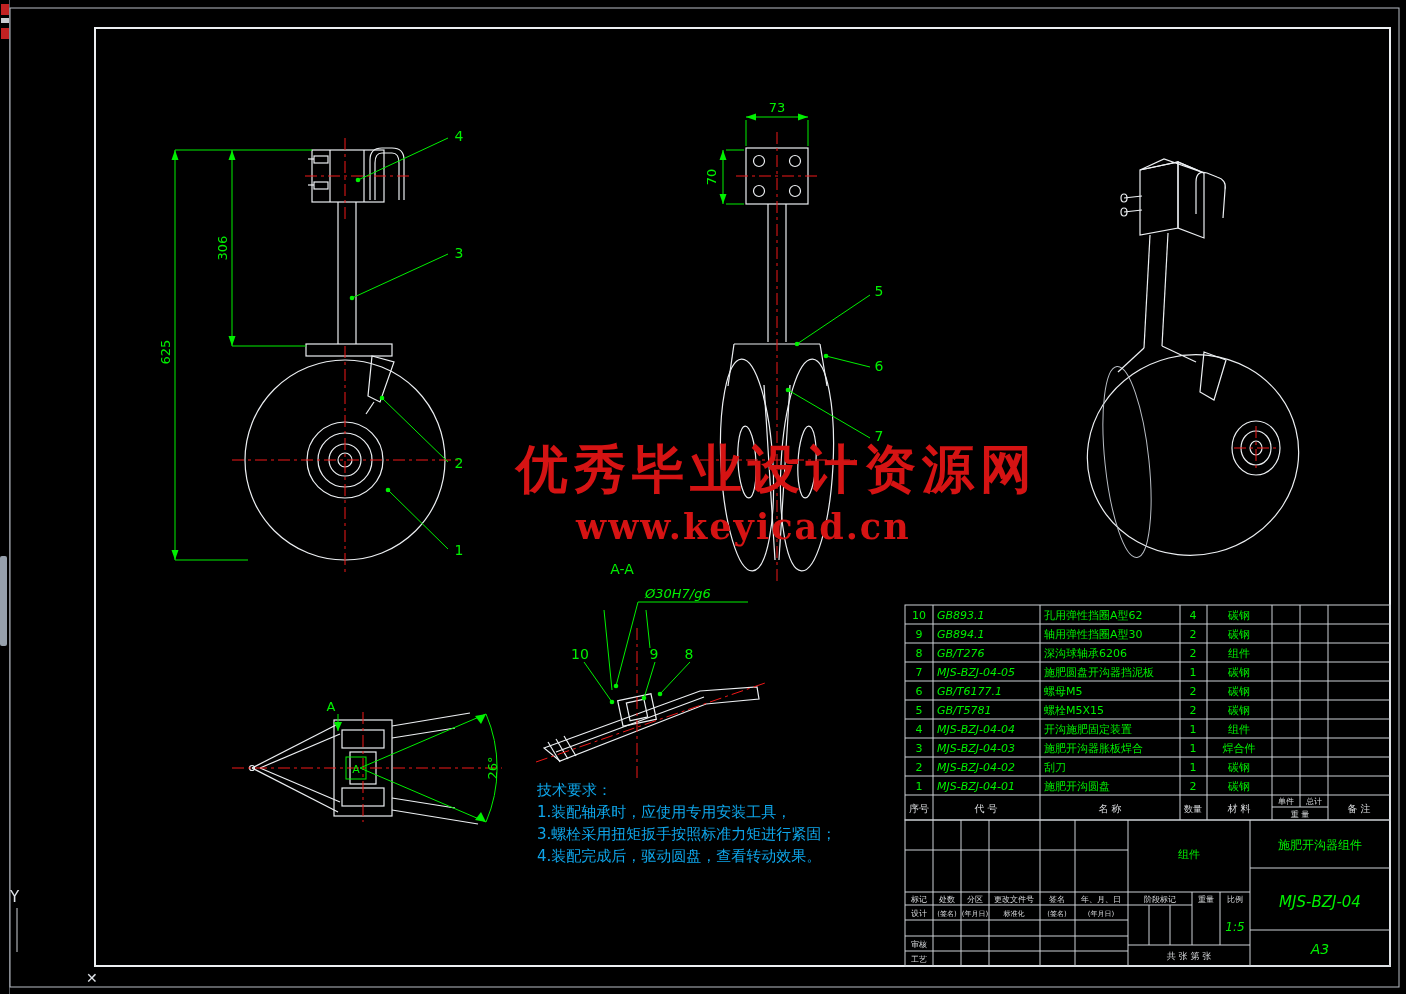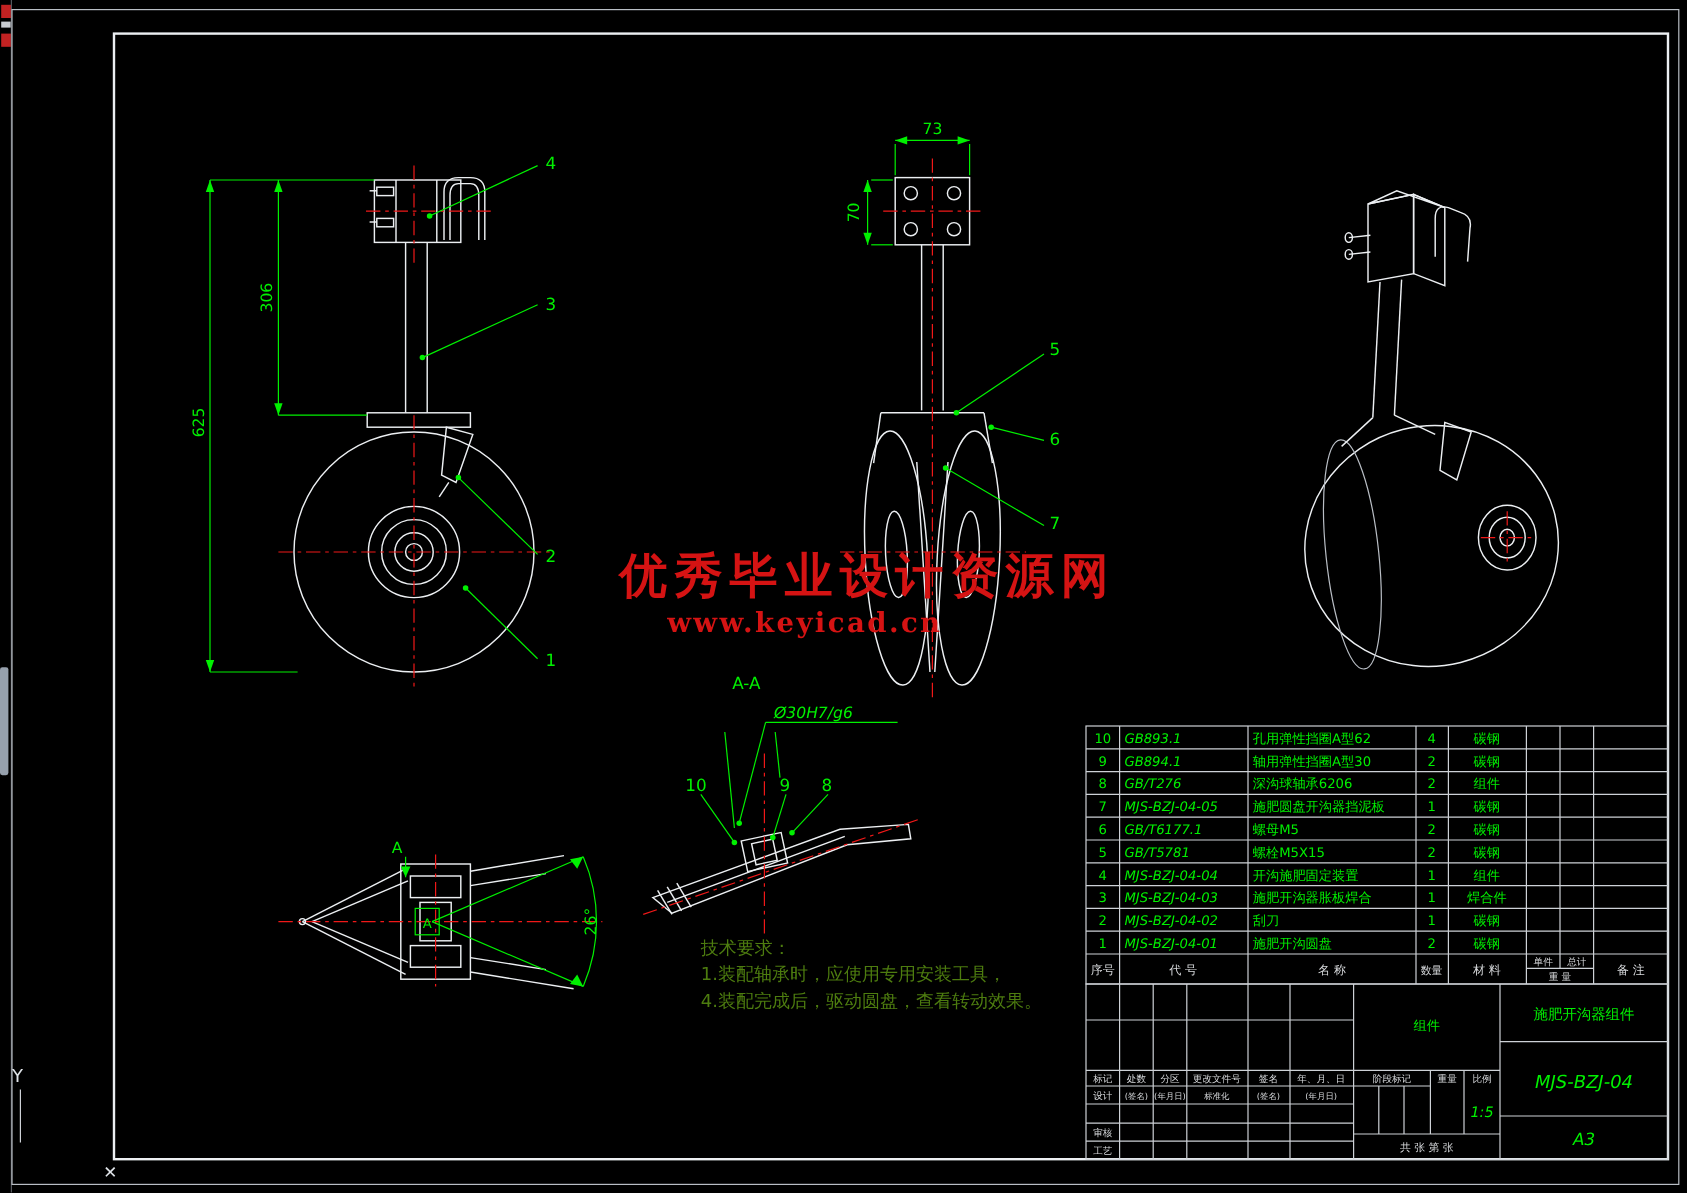--- a/index.html
+++ b/index.html
@@ -1,24 +1,24 @@
 <!DOCTYPE html>
 <html><head>
 <meta charset="utf-8">
 <style>
   html,body{margin:0;padding:0;background:#000;}
   #stage{position:relative;width:1406px;height:994px;background:#000;overflow:hidden;
          font-family:"DejaVu Sans",sans-serif;}
   #sheet{position:absolute;left:0;top:0;}
-  .wm1{position:absolute;left:516px;top:452px;font-size:40px;font-weight:bold;color:#d51313;
+  .wm1{position:absolute;left:516px;top:435px;font-size:52px;font-weight:bold;color:#d51313;
        letter-spacing:6px;white-space:nowrap;}
-  .wm2{position:absolute;left:556px;top:506px;font-size:23px;font-weight:bold;color:#d51313;
+  .wm2{position:absolute;left:576px;top:506px;font-size:35px;font-weight:bold;color:#d51313;
        letter-spacing:2px;font-family:"DejaVu Serif",serif;white-space:nowrap;}
-  .tech{position:absolute;left:537px;top:779px;color:#4d7c0f;font-size:15px;line-height:22px;
-        white-space:nowrap;margin-left:47px;}
+  .tech{position:absolute;left:537px;top:779px;color:#0ea5e9;font-size:15px;line-height:22px;
+        white-space:nowrap;}
   .chip{position:absolute;}
   .ucs{position:absolute;color:#dfe3e8;}
   
   .w{stroke:#eceff2;fill:none;stroke-width:1.2;}
   .wf{stroke:#eceff2;fill:none;stroke-width:2;}
   .thin{stroke:#b9bec5;fill:none;stroke-width:1;}
   .tbl{stroke:#cdd1d6;fill:none;stroke-width:1;}
   .cl{stroke:#f01818;fill:none;stroke-width:1;stroke-dasharray:12 4 3 4;}
   .g{stroke:#00f000;fill:none;stroke-width:1;}
   .ga{fill:#00f000;stroke:none;}
@@ -384,19 +384,20 @@
 
     <line x1="17" y1="908" x2="17" y2="952" class="tbl"></line>
   </svg>
 
   <div class="wm1">优秀毕业设计资源网</div>
   <div class="wm2">www.keyicad.cn</div>
 
   <div class="tech">
     <div>技术要求：</div>
     <div>1.装配轴承时，应使用专用安装工具，</div>
+    <div>3.螺栓采用扭矩扳手按照标准力矩进行紧固；</div>
     <div>4.装配完成后，驱动圆盘，查看转动效果。</div>
   </div>
 
   <div class="ucs" style="left:10px;top:888px;font-size:15px;">Y</div>
   <div class="ucs" style="left:86px;top:970px;font-size:14px;">✕</div>
 
 </div>
 
 </body></html>

